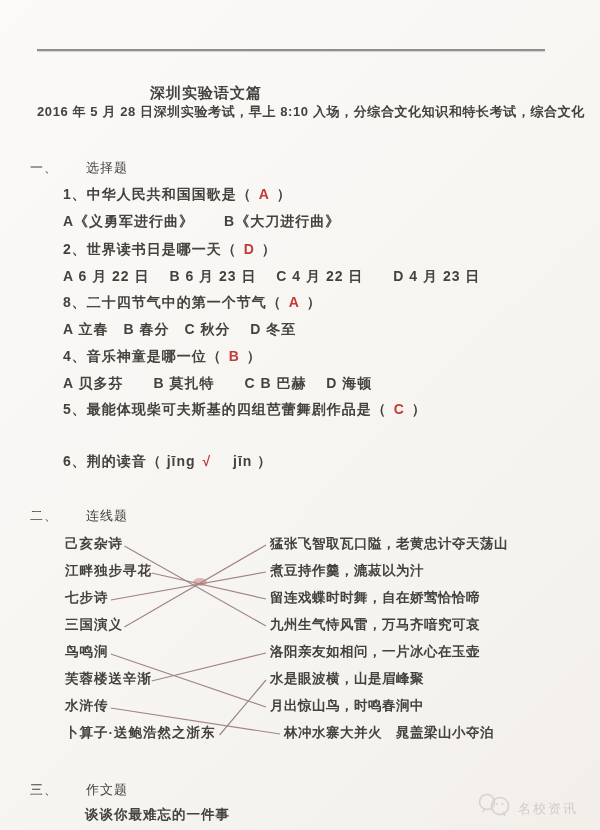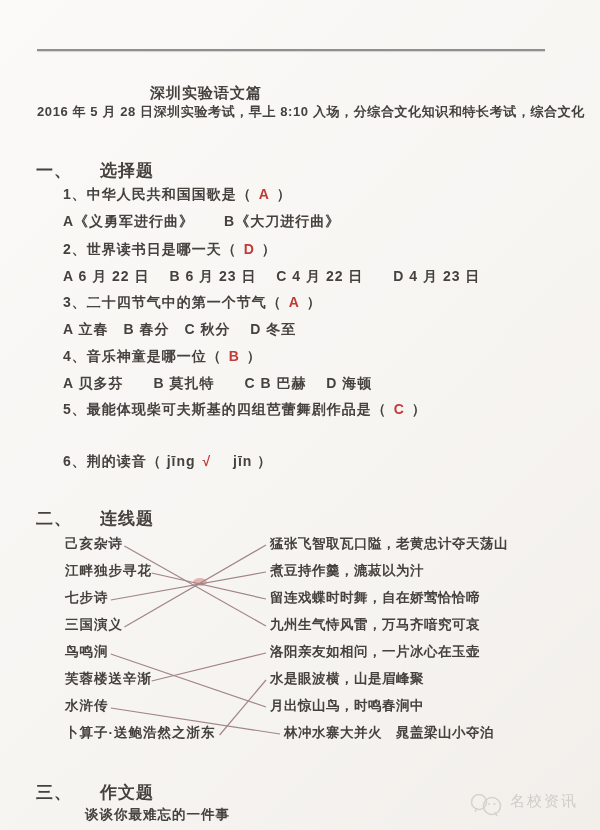--- a/index.html
+++ b/index.html
@@ -16,38 +16,38 @@
     position:absolute;left:37px;top:49px;width:508px;height:2px;
     background:#8f8f8f;box-shadow:0 1px 1px rgba(0,0,0,.15);
   }
   .doc-title{
     top:76px;left:150px;width:187px;
     font-size:15px;font-weight:700;text-align:left;letter-spacing:1px;margin-top:8px;
   }
   .intro{left:37px;font-size:13px;font-weight:600;letter-spacing:.6px;}
   .intro-1{top:103px;width:503px;white-space:nowrap;}
   .intro-2{top:131px;}
-  .section{left:36px;font-size:17px;font-weight:700;letter-spacing:1px;}
+  .section{left:30px;font-size:13px;font-weight:400;letter-spacing:1px;}
   .section .sec-name{margin-left:28px;}
   .q-line,.opt-line{
     left:63px;font-size:14px;font-weight:600;letter-spacing:1px;
   }
   .ans{color:#c13a36;font-weight:700;padding:0 2px;}
   .match-left{position:absolute;left:65px;font-size:13.5px;font-weight:600;letter-spacing:1px;}
   .match-right{position:absolute;left:270px;font-size:13.5px;font-weight:600;letter-spacing:.5px;}
   .row8 .match-right{left:284px;}
   .match-svg{position:absolute;left:0;top:0;width:600px;height:830px;pointer-events:none;}
   .match-svg line{stroke:#a18486;stroke-width:1.2;}
   .red-note{
     left:57px;top:750px;font-size:14px;font-weight:700;color:#c13a36;letter-spacing:1px;
   }
   .essay{left:85px;top:806px;font-size:13.5px;font-weight:600;letter-spacing:1px;}
   .watermark{
-    right:22px;top:792px;display:flex;align-items:flex-start;gap:6px;
-    color:#d0ccc6;font-size:15px;letter-spacing:2px;
+    right:22px;top:792px;display:flex;align-items:flex-end;gap:6px;
+    color:#d0ccc6;font-size:13px;letter-spacing:2px;
   }
   .watermark svg{display:block;}
 </style>
 </head>
 <body>
 
 <div class="page">
 
   <div class="top-rule"></div>
 
@@ -63,21 +63,21 @@
     <span>1、中华人民共和国国歌是（ </span><span class="ans">A</span><span> ）</span>
   </div>
   <div class="abs opt-line" style="top:213px">A《义勇军进行曲》　　B《大刀进行曲》</div>
 
   <div class="abs q-line" style="top:241px">
     <span>2、世界读书日是哪一天（ </span><span class="ans">D</span><span> ）</span>
   </div>
   <div class="abs opt-line" style="top:268px">A 6 月 22 日　 B 6 月 23 日　 C 4 月 22 日　　D 4 月 23 日</div>
 
   <div class="abs q-line" style="top:294px">
-    <span>3、二十四节气中的第一个节气（ </span><span class="ans">A</span><span> ）</span>
+    <span>8、二十四节气中的第一个节气（ </span><span class="ans">A</span><span> ）</span>
   </div>
   <div class="abs opt-line" style="top:321px">A 立春　B 春分　C 秋分　 D 冬至</div>
 
   <div class="abs q-line" style="top:348px">
     <span>4、音乐神童是哪一位（ </span><span class="ans">B</span><span> ）</span>
   </div>
   <div class="abs opt-line" style="top:375px">A 贝多芬　　B 莫扎特　　C B 巴赫　 D 海顿</div>
 
   <div class="abs q-line" style="top:401px">
     <span>5、最能体现柴可夫斯基的四组芭蕾舞剧作品是（ </span><span class="ans">C</span><span> ）</span>

